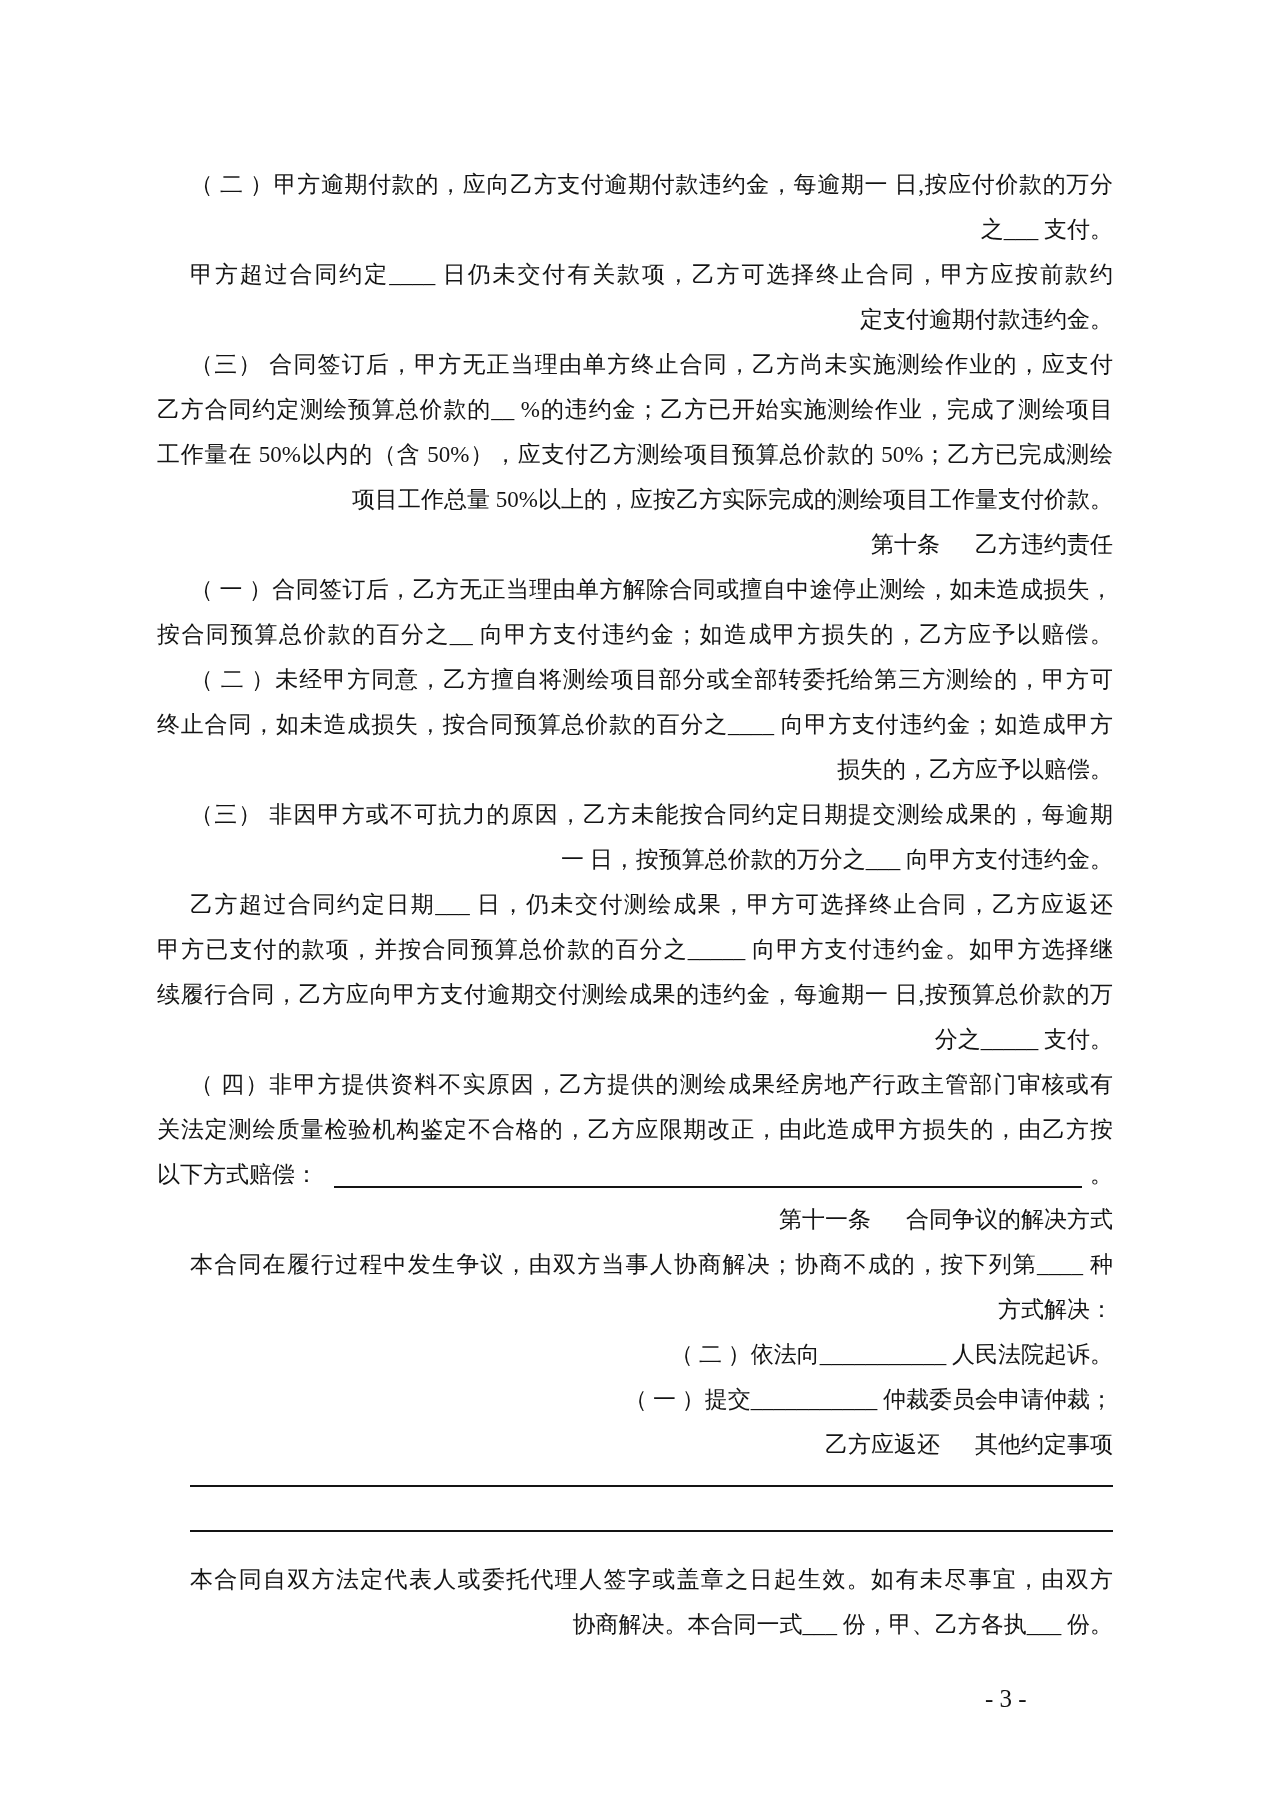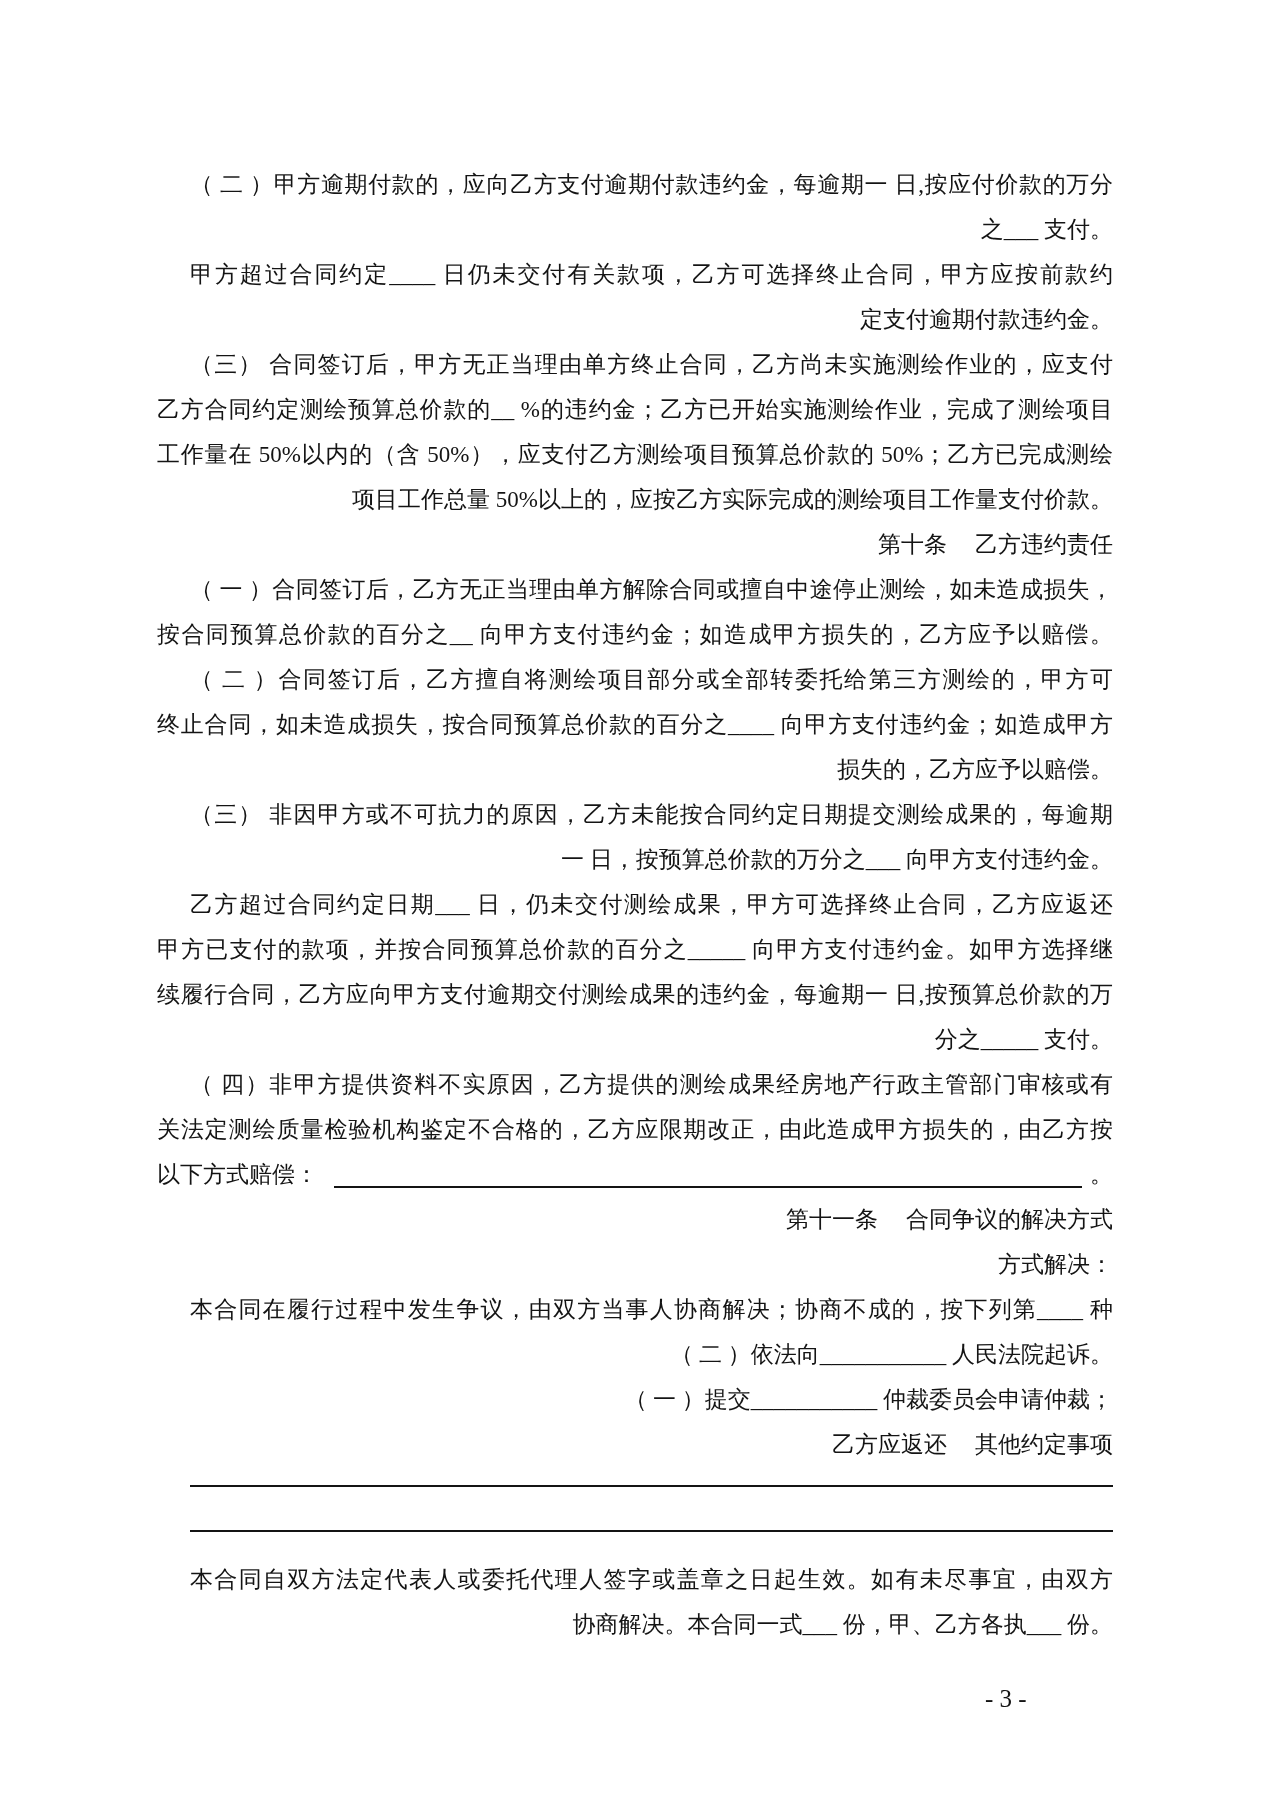--- a/index.html
+++ b/index.html
@@ -3,21 +3,21 @@
 <meta charset="utf-8">
 <style>
   html,body{margin:0;padding:0;background:#fff;}
   .page{position:relative;width:1248px;height:1810px;background:#ffffff;overflow:hidden;
         color:#141414;font-family:"Liberation Serif","DejaVu Serif",serif;}
   .content{position:absolute;left:157px;top:162px;width:956px;}
   .line{height:45px;line-height:45px;font-size:23px;letter-spacing:0;text-align:right;}
   .jst{text-align:justify;text-align-last:justify;}
   .ind{text-indent:33px;}
   .hnum{font-weight:normal;font-family:"Liberation Sans","DejaVu Sans",sans-serif;}
-  .htitle{margin-left:28px;}
+  .htitle{margin-left:35px;}
   .fill-row{display:flex;align-items:flex-end;height:45px;gap:8px;}
   .fill-row .pre,.fill-row .suf{line-height:45px;font-size:23px;white-space:nowrap;}
   .blank{flex:1;border-bottom:2px solid #141414;margin:0 0 9px 8px;height:0;}
   .rule{height:45px;position:relative;}
   .rule .bar{position:absolute;left:33px;right:0;top:18px;border-top:2px solid #141414;}
   .page-num{position:absolute;left:985px;top:1684px;font-size:25px;line-height:30px;
             font-family:"Liberation Serif","DejaVu Serif",serif;color:#141414;}
 </style>
 </head>
 <body>
@@ -28,39 +28,39 @@
       <div class="line">之___ 支付。</div>
       <div class="line ind jst">甲方超过合同约定____ 日仍未交付有关款项，乙方可选择终止合同，甲方应按前款约</div>
       <div class="line">定支付逾期付款违约金。</div>
       <div class="line ind jst">（三） 合同签订后，甲方无正当理由单方终止合同，乙方尚未实施测绘作业的，应支付</div>
       <div class="line jst">乙方合同约定测绘预算总价款的__ %的违约金；乙方已开始实施测绘作业，完成了测绘项目</div>
       <div class="line jst">工作量在 50%以内的（含 50%），应支付乙方测绘项目预算总价款的 50%；乙方已完成测绘</div>
       <div class="line">项目工作总量 50%以上的，应按乙方实际完成的测绘项目工作量支付价款。</div>
       <div class="line ind"><span class="hnum">第十条</span><span class="htitle">乙方违约责任</span></div>
       <div class="line ind jst">（ 一 ）合同签订后，乙方无正当理由单方解除合同或擅自中途停止测绘，如未造成损失，</div>
       <div class="line jst">按合同预算总价款的百分之__ 向甲方支付违约金；如造成甲方损失的，乙方应予以赔偿。</div>
-      <div class="line ind jst">（ 二 ）合同签订后，乙方擅自将测绘项目部分或全部转委托给第三方测绘的，甲方可</div>
+      <div class="line ind jst">（ 二 ）未经甲方同意，乙方擅自将测绘项目部分或全部转委托给第三方测绘的，甲方可</div>
       <div class="line jst">终止合同，如未造成损失，按合同预算总价款的百分之____ 向甲方支付违约金；如造成甲方</div>
       <div class="line">损失的，乙方应予以赔偿。</div>
       <div class="line ind jst">（三） 非因甲方或不可抗力的原因，乙方未能按合同约定日期提交测绘成果的，每逾期</div>
       <div class="line">一 日，按预算总价款的万分之___ 向甲方支付违约金。</div>
       <div class="line ind jst">乙方超过合同约定日期___ 日，仍未交付测绘成果，甲方可选择终止合同，乙方应返还</div>
       <div class="line jst">甲方已支付的款项，并按合同预算总价款的百分之_____ 向甲方支付违约金。如甲方选择继</div>
       <div class="line jst">续履行合同，乙方应向甲方支付逾期交付测绘成果的违约金，每逾期一 日,按预算总价款的万</div>
       <div class="line">分之_____ 支付。</div>
       <div class="line ind jst">（ 四）非甲方提供资料不实原因，乙方提供的测绘成果经房地产行政主管部门审核或有</div>
       <div class="line jst">关法定测绘质量检验机构鉴定不合格的，乙方应限期改正，由此造成甲方损失的，由乙方按</div>
       <div class="fill-row">
         <span class="pre">以下方式赔偿：</span>
         <span class="blank"></span>
         <span class="suf">。</span>
       </div>
       <div class="line ind"><span class="hnum">第十一条</span><span class="htitle">合同争议的解决方式</span></div>
+      <div class="line ind jst">本合同在履行过程中发生争议，由双方当事人协商解决；协商不成的，按下列第____ 种</div>
       <div class="line">方式解决：</div>
-      <div class="line ind jst">本合同在履行过程中发生争议，由双方当事人协商解决；协商不成的，按下列第____ 种</div>
       <div class="line ind">（ 二 ）依法向___________ 人民法院起诉。</div>
       <div class="line ind">（ 一 ）提交___________ 仲裁委员会申请仲裁；</div>
       <div class="line ind"><span class="hnum">乙方应返还</span><span class="htitle">其他约定事项</span></div>
       <div class="rule">
         <div class="bar"></div>
       </div>
       <div class="rule">
         <div class="bar"></div>
       </div>
       <div class="line ind jst">本合同自双方法定代表人或委托代理人签字或盖章之日起生效。如有未尽事宜，由双方</div>

